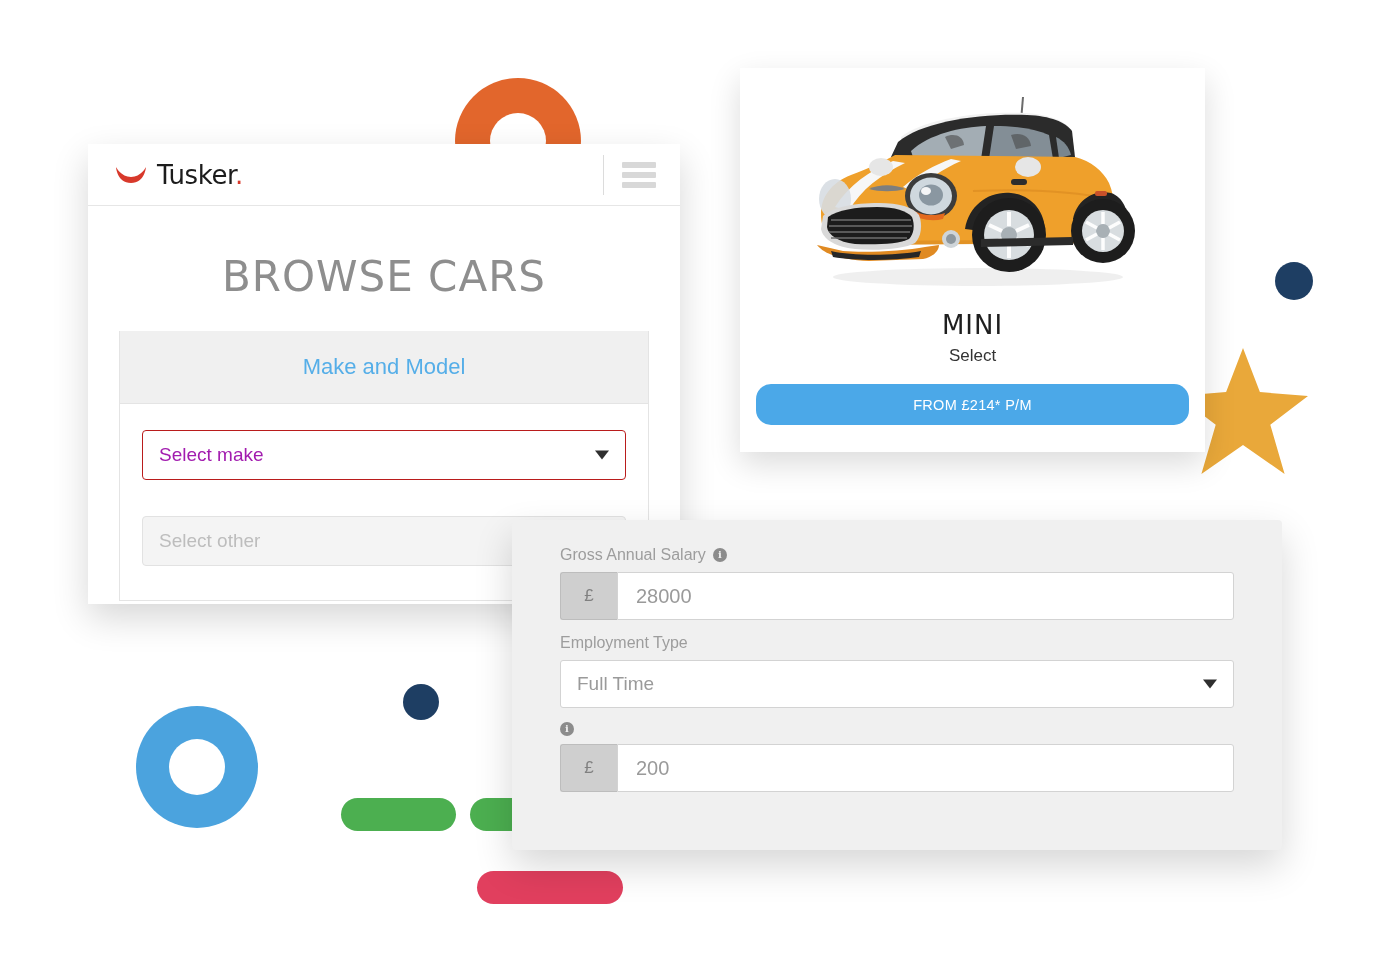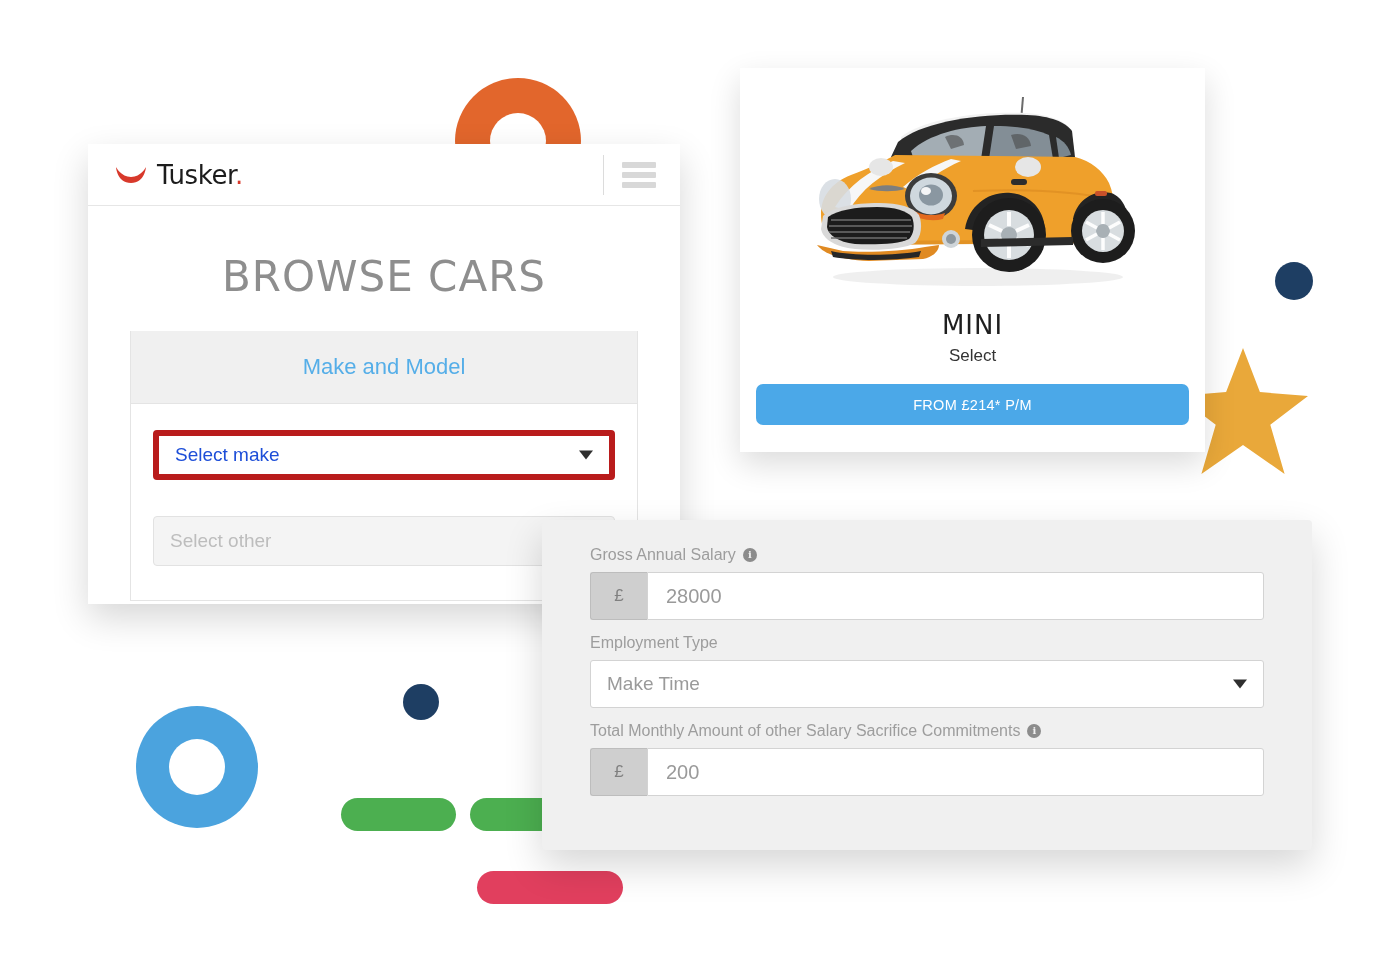--- a/index.html
+++ b/index.html
@@ -94,33 +94,33 @@
   .hamburger { width:34px; height:26px; display:flex; flex-direction:column;
                justify-content:space-between; margin-right:24px; cursor:pointer; }
   .hamburger span { display:block; height:6px; border-radius:1px; background:#d8d8d8; }
 
   .browse-title {
     text-align:center; font-size:42px; color:#8e8e8e;
     letter-spacing:1px; font-weight:400; padding:46px 0 30px;
     font-family:"DejaVu Sans", sans-serif;
   }
 
-  .mm-panel { margin:0 42px; border:1px solid #e4e4e4; border-top:none; background:#fff; }
+  .mm-panel { margin:0 31px; border:1px solid #e4e4e4; border-top:none; background:#fff; }
   .mm-header {
     background:#f0f0f0; text-align:center; padding:23px 0;
     font-size:22px; color:#55AEE8; border-bottom:1px solid #e4e4e4;
   }
   .mm-body { padding:26px 22px 34px; }
 
   .sel {
     position:relative; width:100%; height:50px; border-radius:4px;
     display:flex; align-items:center; padding:0 38px 0 16px;
     font-size:19px; margin-bottom:36px;
   }
-  .sel-make { border:6px solid #b91c1c; background:#fff; color:#1d4ed8; }
+  .sel-make { border:1px solid #b91c1c; background:#fff; color:#a21caf; }
   .sel-model { border:1px solid #e2e2e2; background:#f4f4f4; color:#bdbdbd; margin-bottom:0; }
   .caret {
     position:absolute; right:16px; top:50%; transform:translateY(-50%);
     width:0; height:0; border-left:7px solid transparent; border-right:7px solid transparent;
   }
   .caret-dark { border-top:9px solid #2f2f2f; }
   .caret-light { border-top:9px solid #9a9a9a; }
 
   
   .car-card {
@@ -131,28 +131,28 @@
   }
   .car-img-area { height:248px; display:flex; align-items:center; justify-content:center; background:#fff; }
   .car-svg { width:400px; height:226px; }
   .car-make {
     text-align:center; font-size:26px; color:#1f1f1f; font-weight:400;
     letter-spacing:1px; margin-top:-6px;
     font-family:"DejaVu Sans", sans-serif;
   }
   .car-model { text-align:center; font-size:17px; color:#333; margin-top:6px; }
   .car-price-btn {
-    margin:18px 16px 0; height:41px; background:#4BA8E8; border-radius:7px;
+    margin:18px 16px 0; height:41px; background:#4BA8E8; border-radius:15px;
     display:flex; align-items:center; justify-content:center;
     color:#ffffff; font-size:14.5px; letter-spacing:0.3px; cursor:pointer;
   }
 
   
   .salary-panel {
-    position:absolute; left:542px; top:520px;
+    position:absolute; left:512px; top:520px;
     width:770px; height:330px;
     background:#f0f0f0; border-radius:4px;
     box-shadow: 0 16px 38px rgba(0,0,0,0.16);
     z-index: 8;
     padding: 26px 48px 0 48px;
   }
   .field { margin-bottom:14px; }
   .field-label {
     font-size:16px; color:#9d9d9d; margin-bottom:8px;
     display:flex; align-items:center; gap:7px;
@@ -345,28 +345,27 @@
         <div class="input-prefix">£</div>
         <div class="input-box">28000</div>
       </div>
     </div>
 
     <div class="field">
       <div class="field-label">
         <span>Employment Type</span>
       </div>
       <div class="select-box">
-        <span>Make Time</span>
+        <span>Full Time</span>
         <span class="caret caret-dark"></span>
       </div>
     </div>
 
     <div class="field">
       <div class="field-label">
-        <span>Total Monthly Amount of other Salary Sacrifice Commitments</span>
         <span class="info-icon">i</span>
       </div>
       <div class="input-group">
         <div class="input-prefix">£</div>
         <div class="input-box">200</div>
       </div>
     </div>
 
   </div>
 

